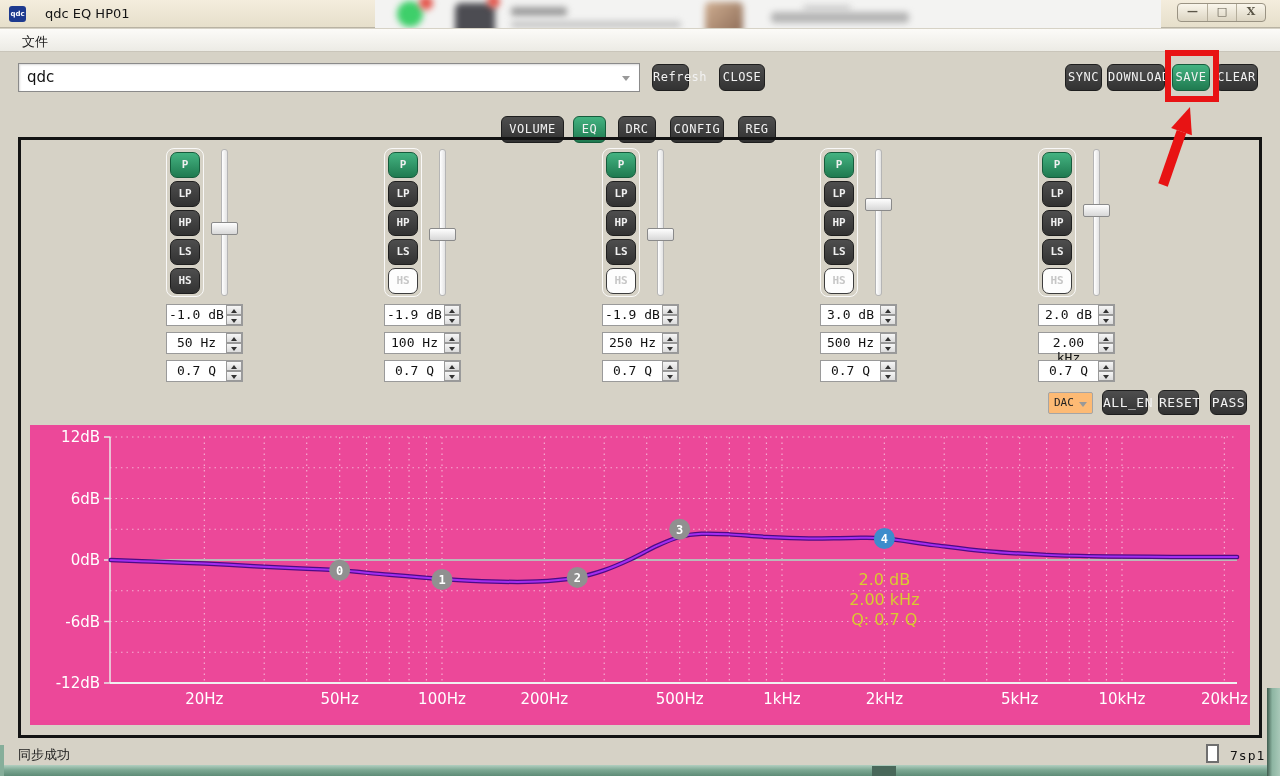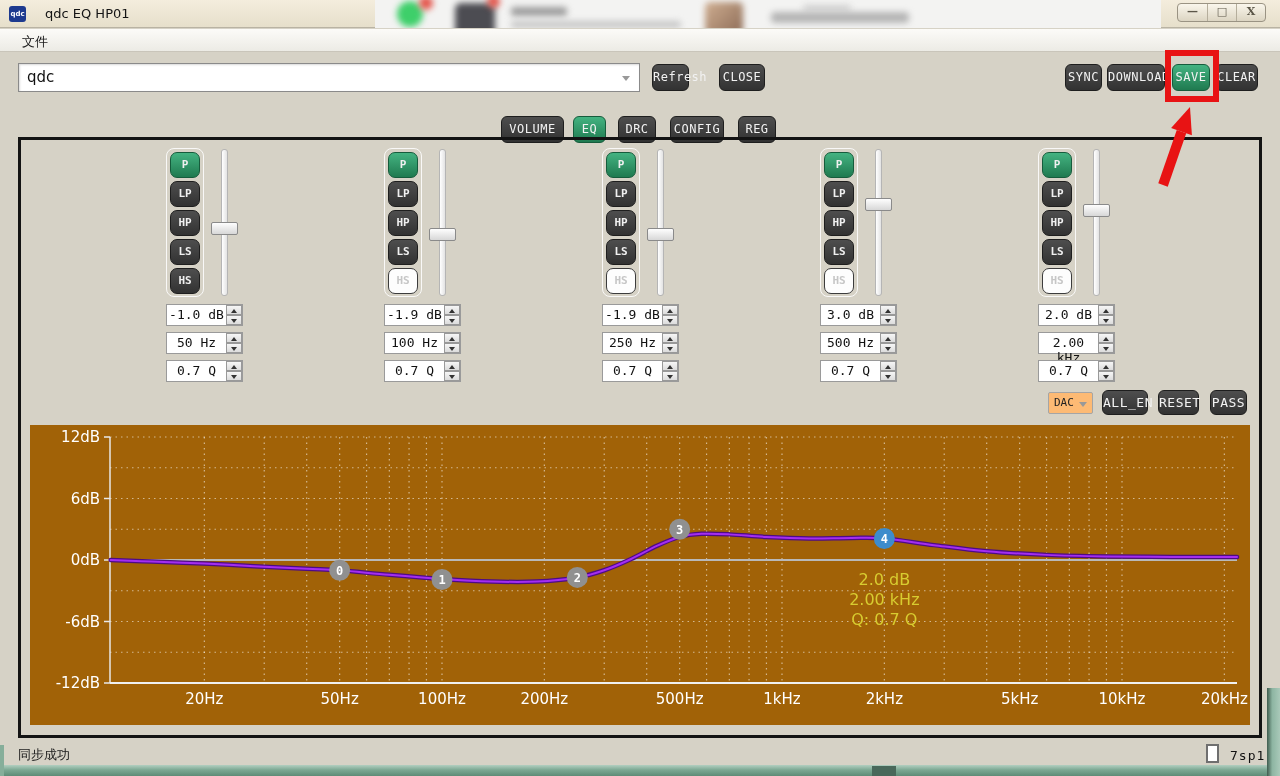--- a/index.html
+++ b/index.html
@@ -89,21 +89,21 @@
   .s0{top:156px}.s1{top:184px}.s2{top:212px}
 
   
   .dac-combo { position:absolute; left:1048px; top:392px; width:45px; height:22px; background:#fdba74;
     border:1px solid #a5a5a5; border-radius:2px; }
   .dac-combo .val { position:absolute; left:5px; top:3px; font-size:11px;
     font-family:"DejaVu Sans Mono", monospace; color:#222; }
   .btn-sm { height:25px; font-size:13px; line-height:23px; }
 
   
-  .graph { position:absolute; left:30px; top:425px; width:1220px; height:300px; background:#a16207; }
+  .graph { position:absolute; left:30px; top:425px; width:1220px; height:300px; background:#ec4899; }
 
   
   .status-msg { position:absolute; left:18px; top:746px; font-size:13px; color:#1a1a1a; }
   .status-box { position:absolute; left:1206px; top:744px; width:13px; height:19px;
     background:#fff; border:2px solid #6f6f6f; }
   .status-right { position:absolute; left:1230px; top:748px; font-size:13px;
     font-family:"DejaVu Sans Mono", monospace; color:#111; letter-spacing:1px; }
 
   
   .edge-bottom { position:absolute; left:0; top:765px; width:1280px; height:11px;

